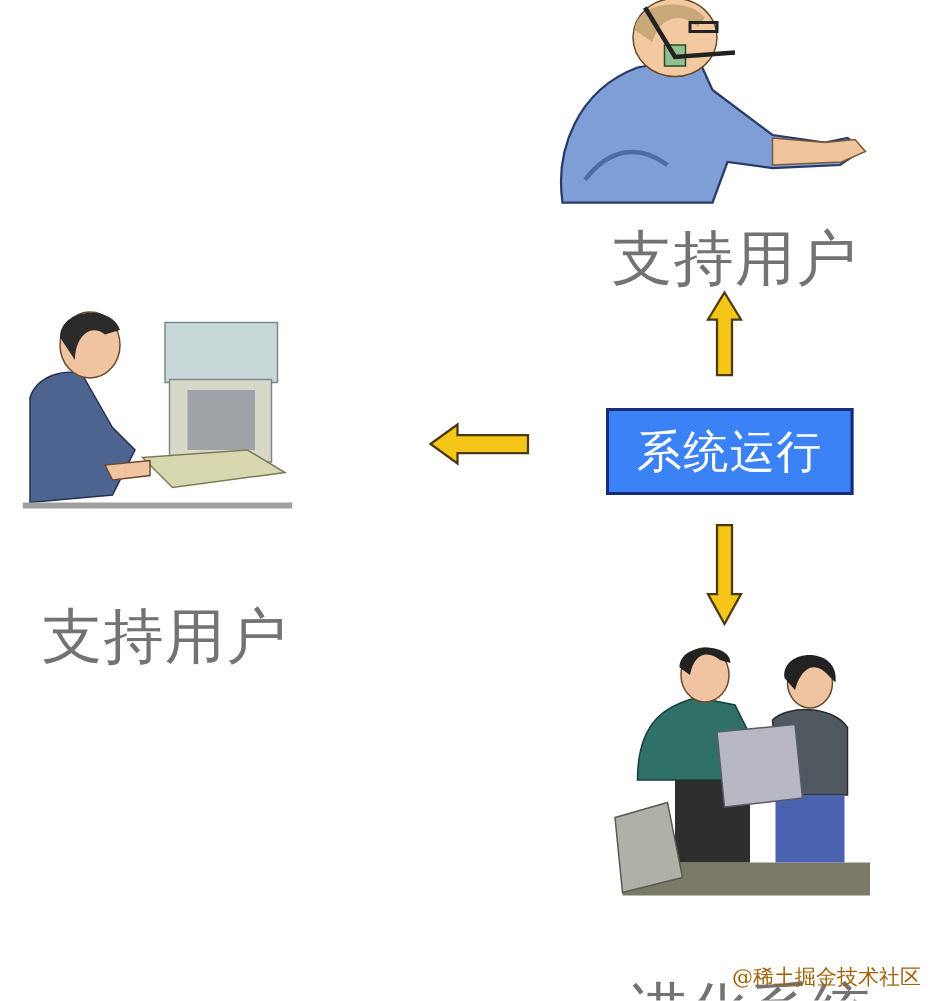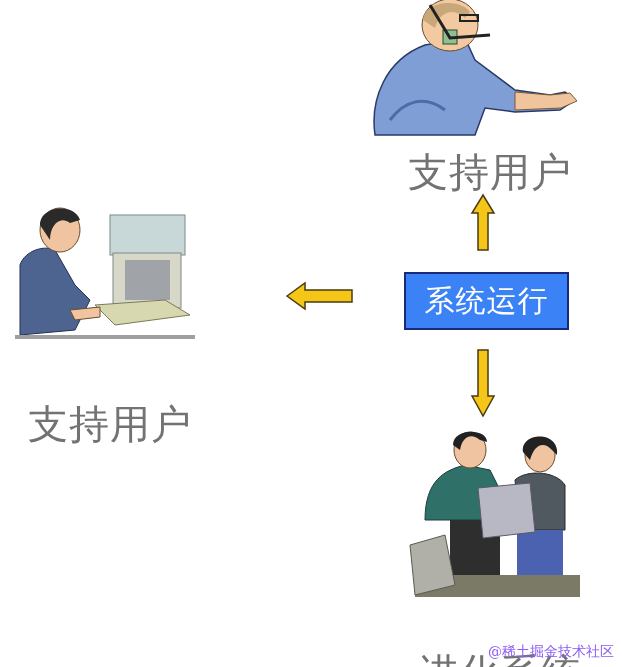--- a/index.html
+++ b/index.html
@@ -4,21 +4,21 @@
 <style>
   html, body { margin:0; padding:0; background:#ffffff; }
   body { width:622px; height:667px; position:relative; overflow:hidden;
          font-family: "DejaVu Sans", "Liberation Sans", sans-serif; }
   .abs { position:absolute; }
   .label { font-size:40px; color:#737373; letter-spacing:1px; white-space:nowrap; }
   .center-box { position:absolute; left:404px; top:272px; width:165px; height:58px;
                 background:#3b82f6; border:2px solid #1a2a7a; box-sizing:border-box;
                 color:#fff; font-size:30px; display:flex; align-items:center; justify-content:center;
                 letter-spacing:1px; }
-  .watermark { position:absolute; right:8px; bottom:6px; font-size:14px; color:#8b5cf6;
+  .watermark { position:absolute; right:8px; bottom:6px; font-size:14px; color:#a16207;
                font-family:"DejaVu Serif", serif; }
 </style>
 </head>
 <body>
 
 <svg class="abs" style="left:365px;top:0px" width="215" height="140" viewBox="0 0 215 140">
   <path d="M10 135 C5 100 20 60 60 45 L100 38 L110 60 L150 90 L185 95 L200 92 L210 100 L195 110 L150 112 L120 108 L110 135 Z" fill="#7f9ed6" stroke="#2a3a66" stroke-width="1.5"></path>
   <path d="M25 120 C40 100 60 95 80 110" stroke="#4e6aa8" stroke-width="3" fill="none"></path>
   <path d="M150 92 L185 95 L205 93 L212 101 L196 108 L150 110 Z" fill="#f0c49c" stroke="#7a5a3a" stroke-width="1"></path>
   <ellipse cx="85" cy="25" rx="28" ry="26" fill="#f2c9a0" stroke="#6a4a2a" stroke-width="1"></ellipse>

